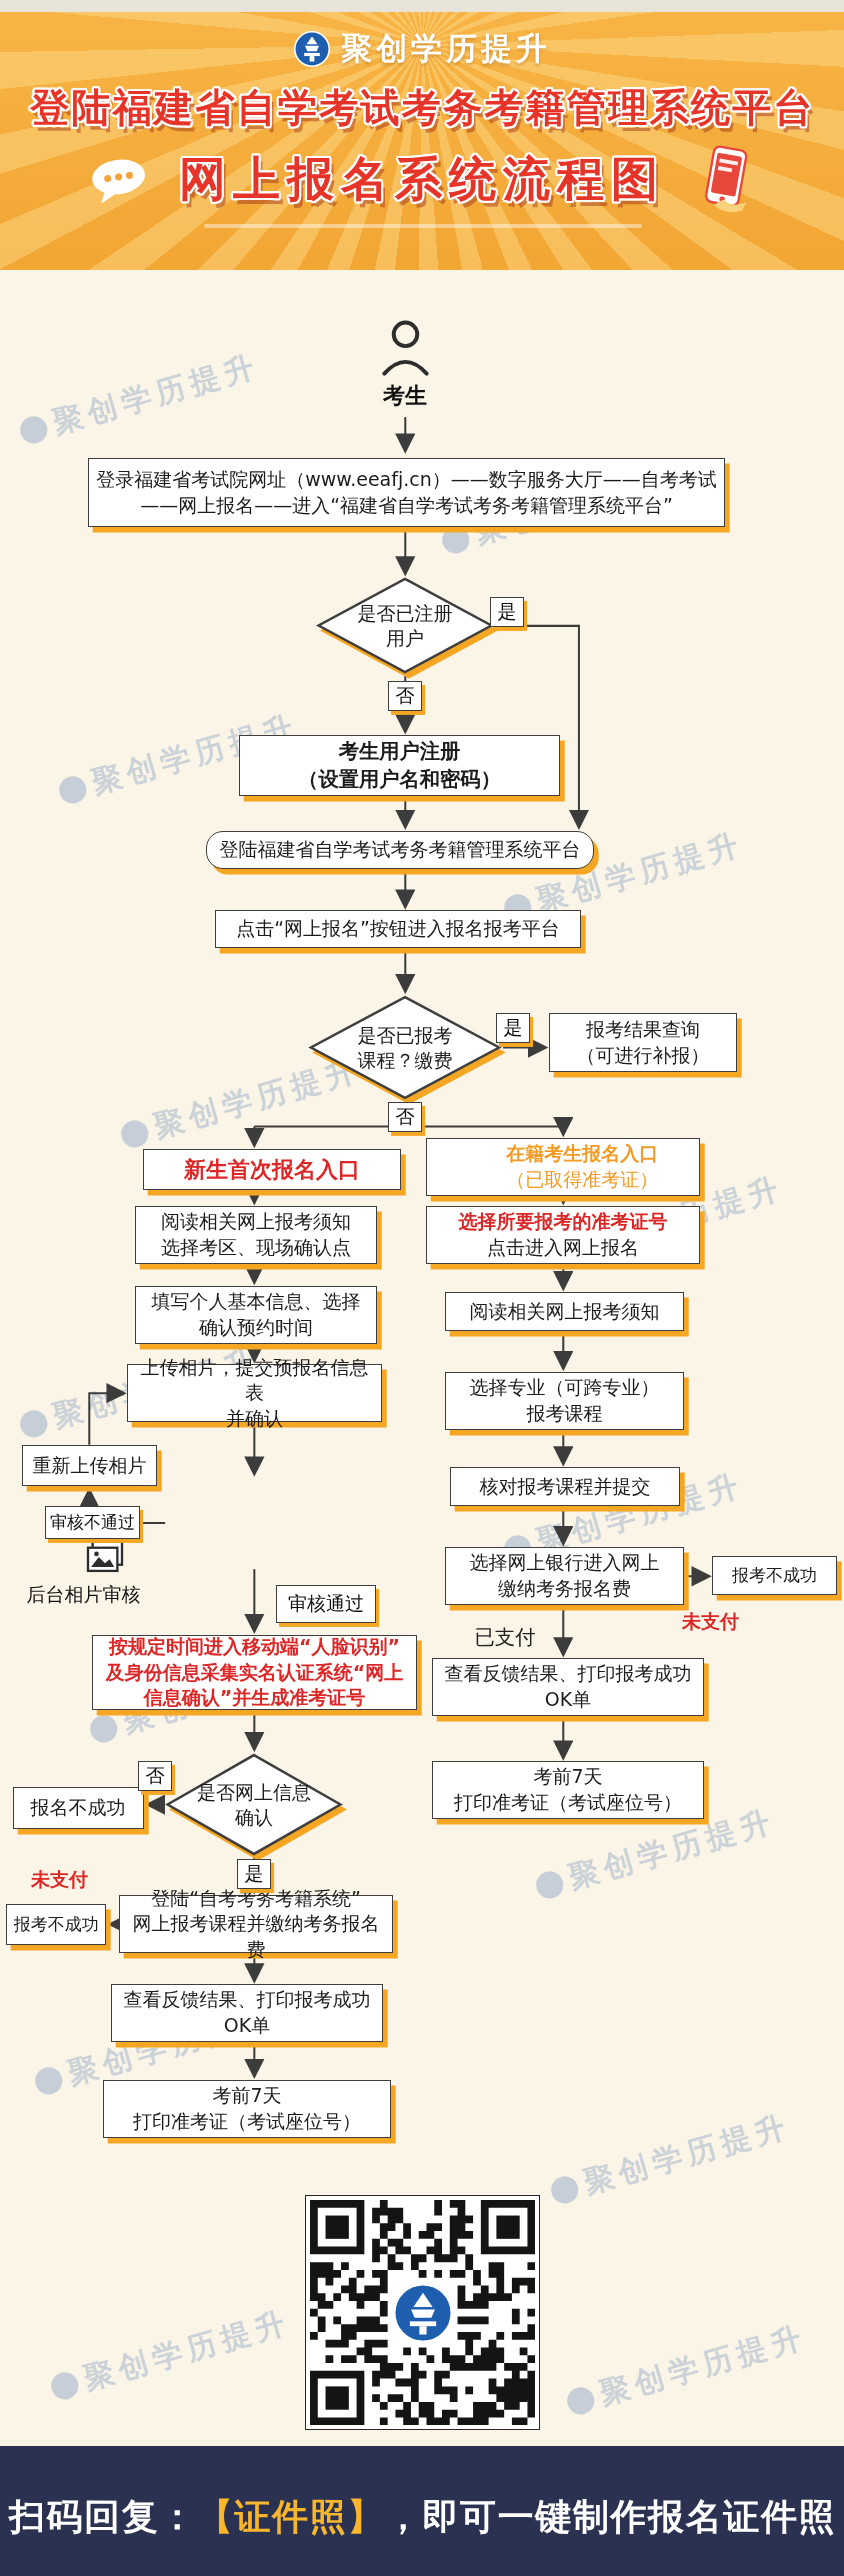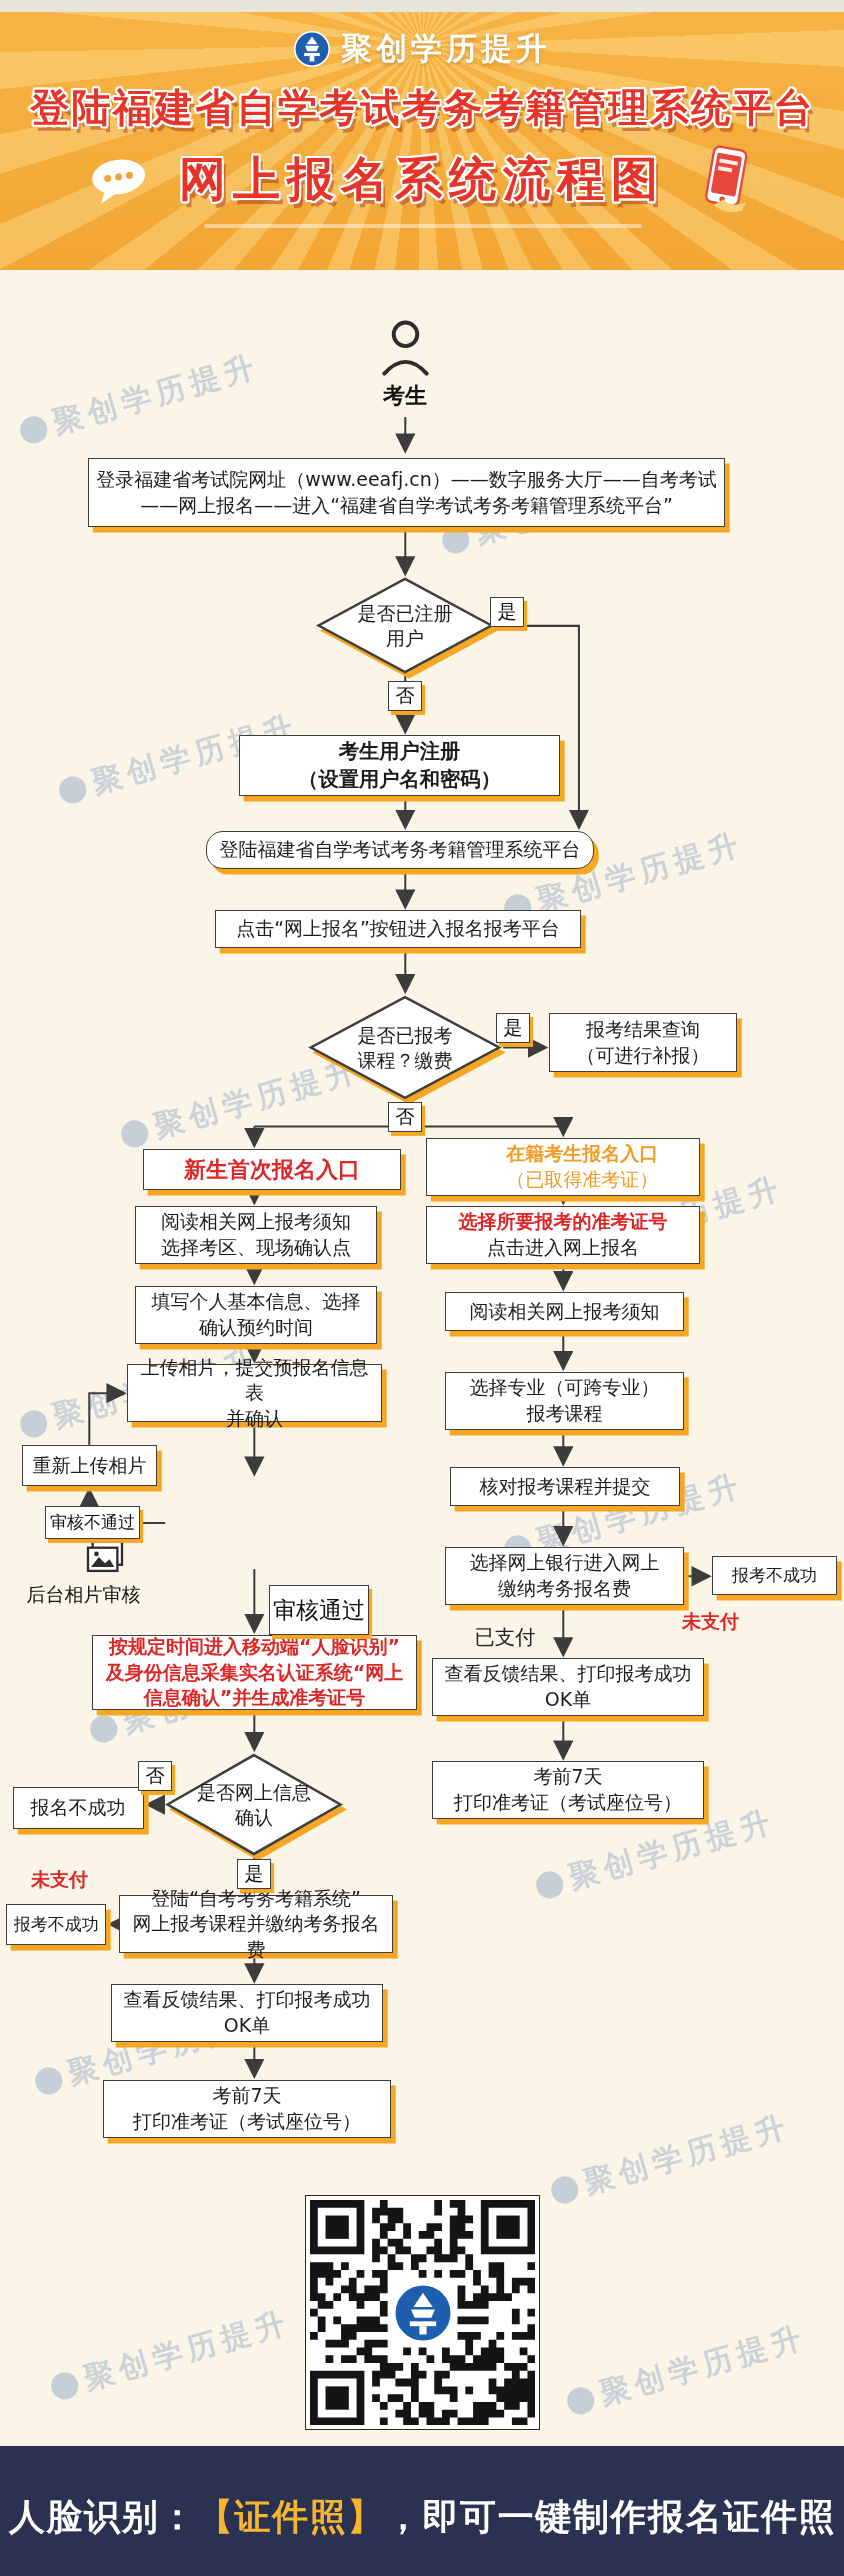--- a/index.html
+++ b/index.html
@@ -272,21 +272,21 @@
     <div class="backend-icon">
       <svg width="38" height="34" viewBox="0 0 48 44">
         <rect x="8" y="2" width="38" height="30" fill="#fff" stroke="#2D2D2D" stroke-width="3"></rect>
         <rect x="2" y="10" width="38" height="30" fill="#fff" stroke="#2D2D2D" stroke-width="3"></rect>
         <path d="M6 35 L16 22 L24 30 L30 25 L36 35 Z" fill="#2D2D2D"></path>
         <circle cx="13" cy="18" r="3" fill="#2D2D2D"></circle>
       </svg>
     </div>
     <div class="backend-label">后台相片审核</div>
 
-    <div class="tag" style="left:269px;top:1315px;width:100px;height:50px;font-size:23px;">审核通过</div>
+    <div class="tag" style="left:276px;top:1315px;width:100px;height:38px;font-size:19px;">审核通过</div>
 
     <div class="node redtxt" style="left:92px;top:1365px;width:325px;height:75px;font-size:19px;">按规定时间进入移动端“人脸识别”
 及身份信息采集实名认证系统“网上
 信息确认”并生成准考证号</div>
 
     <div class="diamond" style="left:164px;top:1483px;width:180px;height:103px;">
       <svg viewBox="0 0 100 100" preserveAspectRatio="none">
           <polygon points="50,2 98,50 50,98 2,50"></polygon>
         </svg>
       <div class="dtext">是否网上信息
@@ -339,19 +339,19 @@
           <path d="M23 6 L31 18 H15 Z" fill="#fff"></path>
           <path d="M13 20 H33 L30 27 H16 Z" fill="#fff"></path>
           <rect x="12" y="30" width="22" height="4" fill="#fff"></rect>
           <rect x="20" y="34" width="6" height="7" fill="#fff"></rect>
         </svg>
       </div>
     </div>
   </div>
 
   <div class="foot">
-    <span>人脸识别：</span>
+    <span>扫码回复：</span>
     <span class="gold">【证件照】</span>
     <span>，即可一键制作报名证件照</span>
   </div>
 
 </div>
 
 
 </body></html>

